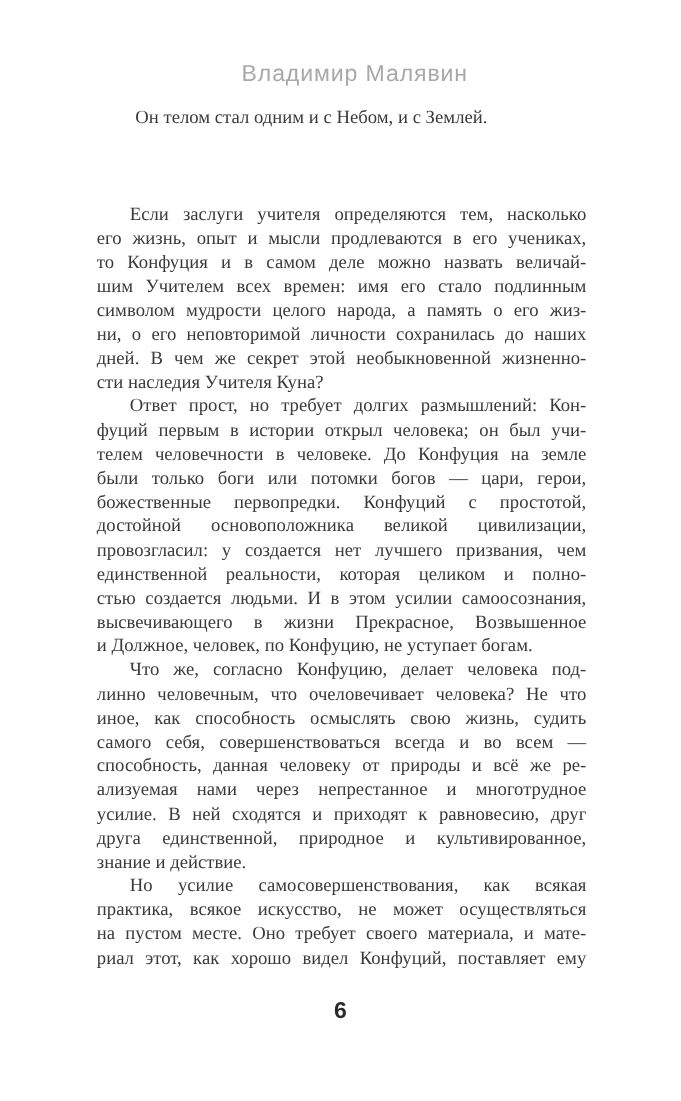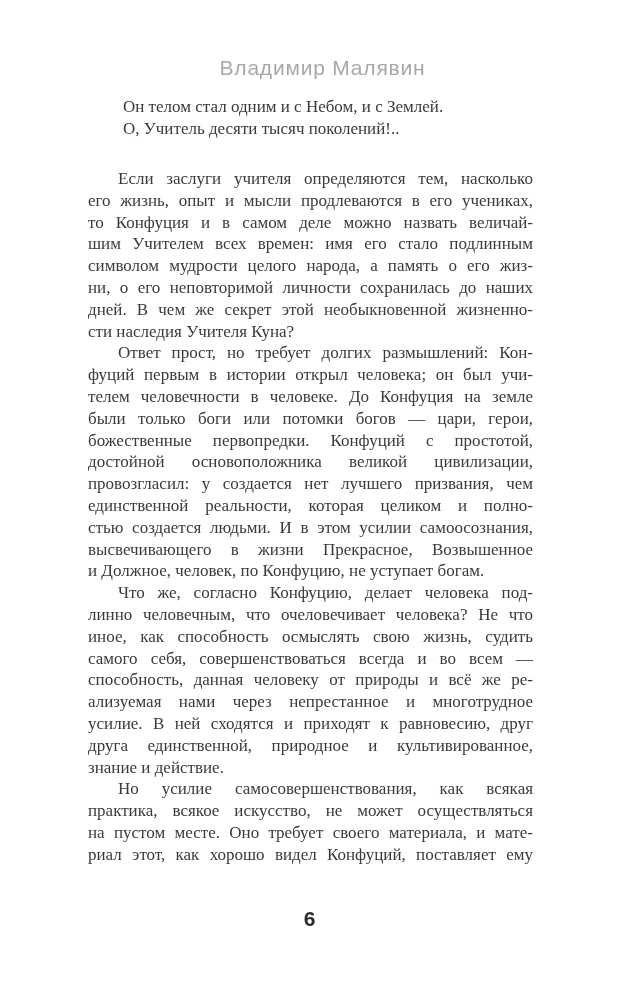--- a/index.html
+++ b/index.html
@@ -26,21 +26,21 @@
     padding-left: 13px;
   }
   .epigraph {
     position: absolute;
     left: 123px; top: 96px; width: 412px;
     font-size: 17px;
     line-height: 21.8px;
   }
   .body-text {
     position: absolute;
-    left: 88px; top: 168px; width: 445px;
+    left: 88px; top: 184px; width: 445px;
     font-size: 17px;
     line-height: 21.8px;
   }
   .line { display: block; }
   .line.just {
     text-align: justify;
     text-align-last: justify;
   }
   .para .line:first-child { text-indent: 30px; }
   .folio {
@@ -54,21 +54,20 @@
   }
 </style>
 </head>
 <body>
 
 <div class="page">
   <div class="running-head">Владимир Малявин</div>
 
   <div class="epigraph">
       <span class="line">Он телом стал одним и с Небом, и с Землей.</span>
-      <span class="line">О, Учитель десяти тысяч поколений!..</span>
     </div>
 
   <div class="body-text">
       <div class="para">
         <span class="line just">Если заслуги учителя определяются тем, насколько</span>
         <span class="line just">его жизнь, опыт и мысли продлеваются в его учениках,</span>
         <span class="line just">то Конфуция и в самом деле можно назвать величай-</span>
         <span class="line just">шим Учителем всех времен: имя его стало подлинным</span>
         <span class="line just">символом мудрости целого народа, а память о его жиз-</span>
         <span class="line just">ни, о его неповторимой личности сохранилась до наших</span>

